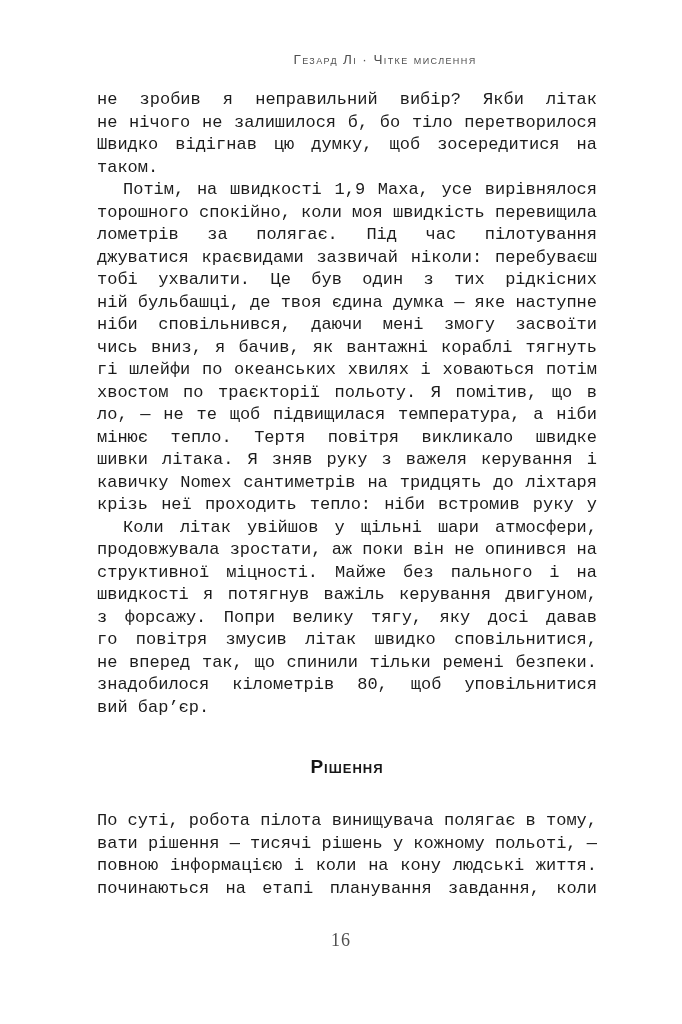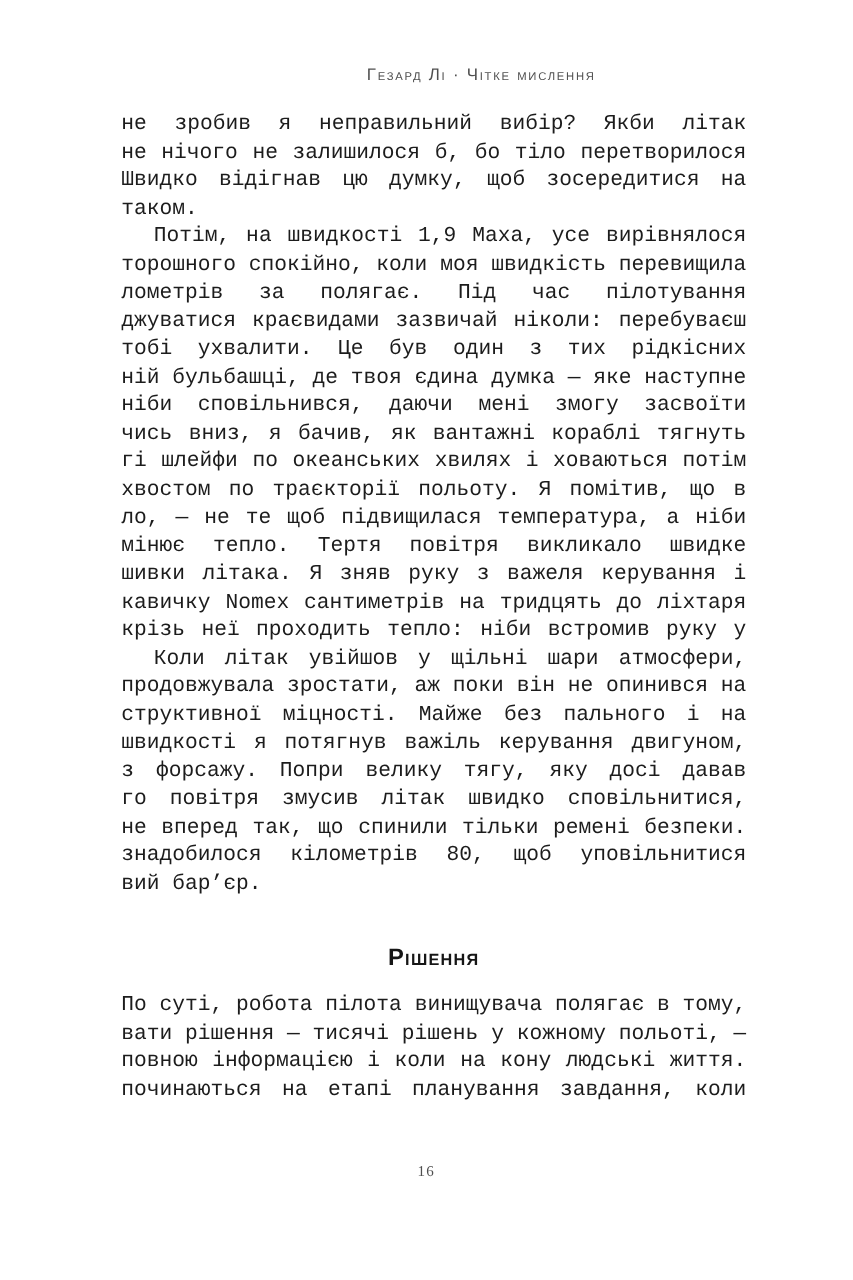--- a/index.html
+++ b/index.html
@@ -48,38 +48,38 @@
   .line::after {
     content: "";
     display: inline-block;
     width: 100%;
     height: 0;
   }
   .line.last { text-align: left; }
   .line.last::after { content: none; }
   .line.indent { text-indent: 26px; }
   .section-heading {
-    margin: 37px 0 16px 0;
+    margin: 37px 0 32px 0;
     text-align: center;
     font-family: "Liberation Sans", sans-serif;
     font-variant: small-caps;
     font-weight: 700;
     font-size: 19px;
     line-height: 22px;
     letter-spacing: 1px;
     color: var(--heading-text, #161616);
   }
   .page-number {
     position: absolute;
     top: 930px;
     left: 0;
     width: 100%;
     text-align: center;
     font-family: "Liberation Serif", serif;
-    font-size: 12px;
+    font-size: 18px;
     letter-spacing: 1px;
     color: var(--header-text, #3a3a3a);
   }
 </style>
 </head>
 <body>
 
 <div class="page">
 
   <div class="running-header">Гезард Лі · Чітке мислення</div>

